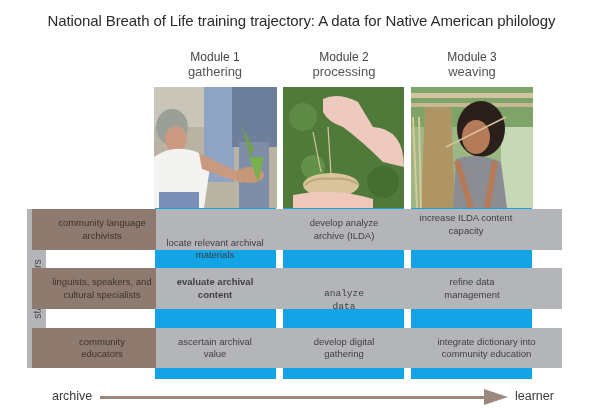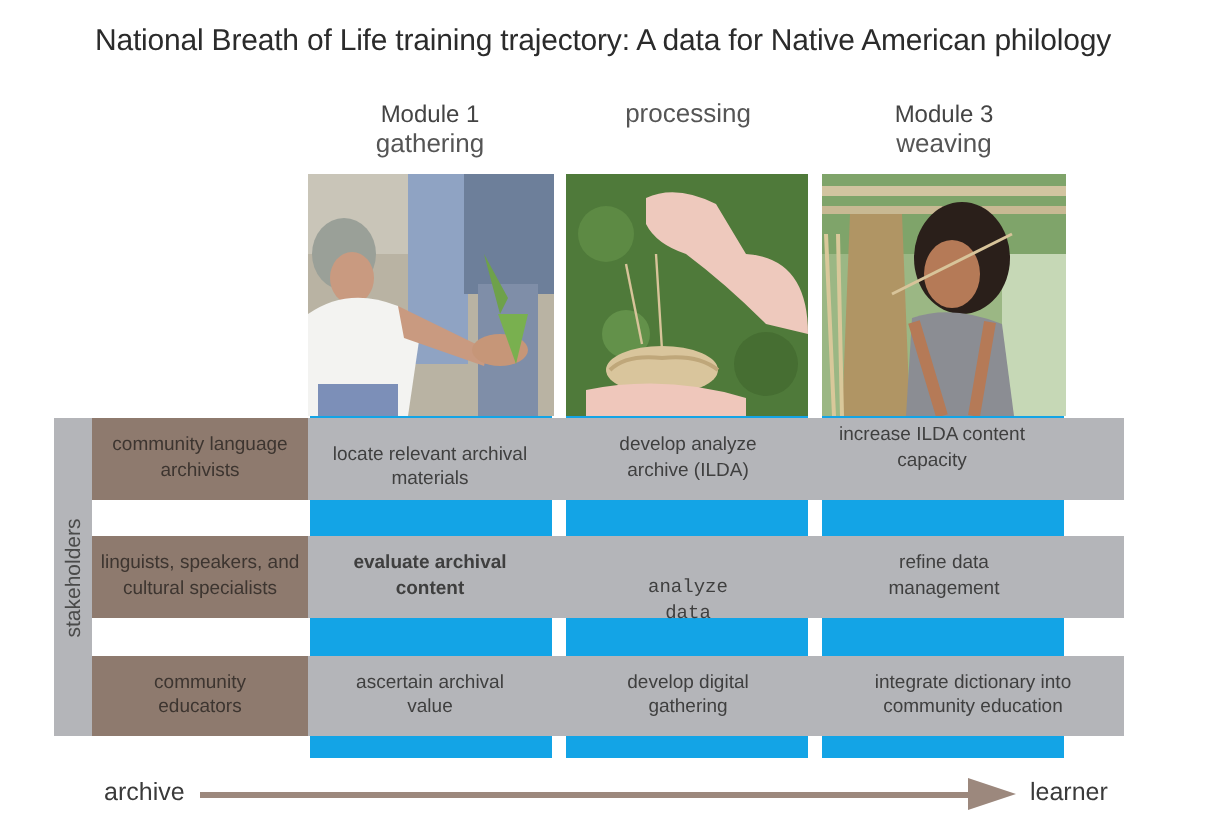--- a/index.html
+++ b/index.html
@@ -10,36 +10,37 @@
   .mod-head { top:50px; width:122px; text-align:center; color:#444; }
   .mod-head .m { font-size:12px; line-height:15px; }
   .mod-head .s { font-size:13px; line-height:14px; color:#555; }
   .photo { top:87px; height:121px; overflow:hidden; }
   .photo svg { display:block; width:100%; height:100%; }
   .stake-bar { left:27px; top:209px; width:19px; height:159px; background:#b4b5b9; }
   .stake-label { left:27px; top:209px; width:19px; height:159px; display:flex; align-items:center; justify-content:center; }
   .stake-label span { transform:rotate(-90deg); white-space:nowrap; font-size:10.5px; color:#4a4a4a; }
   .blue { background:#13a4e6; }
   .row-gray { left:154px; width:408px; background:#b4b5b9; }
-  .brown { left:46px; width:108px; background:#8e7a6e; display:flex; align-items:center; justify-content:center; text-align:center; font-size:9.5px; line-height:12.5px; color:#3d3530; }
+  .brown { left:32px; width:108px; background:#8e7a6e; display:flex; align-items:center; justify-content:center; text-align:center; font-size:9.5px; line-height:12.5px; color:#3d3530;padding-left:16px; }
   .cell { width:122px; display:flex; align-items:center; justify-content:center; text-align:center; font-size:9.5px; line-height:12.5px; color:#3f3f3f; }
   .arrow-line { left:100px; top:396px; width:390px; height:3px; background:#9c887d; }
   .arrow-head { left:484px; top:389px; width:0; height:0; border-top:8px solid transparent; border-bottom:8px solid transparent; border-left:24px solid #9c887d; }
   .axis-label { top:389px; font-size:12.5px; color:#3a3a3a; }
 </style>
 </head>
 <body>
 
 <div class="abs title">National Breath of Life training trajectory: A data for Native American philology</div>
 
 <div class="abs mod-head" style="left:154px;">
   <div class="m">Module 1</div>
   <div class="s">gathering</div>
 </div>
 <div class="abs mod-head" style="left:283px;">
+  <div class="m">Module 2</div>
   <div class="s">processing</div>
 </div>
 <div class="abs mod-head" style="left:411px;">
   <div class="m">Module 3</div>
   <div class="s">weaving</div>
 </div>
 
 <div class="abs blue" style="left:155px; top:208px; width:121px; height:171px;"></div>
 <div class="abs blue" style="left:283px; top:208px; width:121px; height:171px;"></div>
 <div class="abs blue" style="left:411px; top:208px; width:121px; height:171px;"></div>
@@ -94,21 +95,21 @@
 
 <div class="abs stake-bar"></div>
 <div class="abs stake-label">
   <span>stakeholders</span>
 </div>
 
 <div class="abs row-gray" style="top:209px; height:41px;"></div>
 <div class="abs brown" style="top:209px; height:41px;">
   <span style="width:96px;">community language archivists</span>
 </div>
-<div class="abs cell" style="left:154px; top:205px; height:58px;">
+<div class="abs cell" style="left:154px; top:220px; height:58px;">
     <span style="width:100px;">locate relevant archival materials</span>
   </div>
 <div class="abs cell" style="left:283px; top:209px; height:41px;">
     <span style="width:90px;">develop analyze archive (ILDA)</span>
   </div>
 <div class="abs cell" style="left:405px; top:209px; height:31px;">
     <span style="width:100px;">increase ILDA content capacity</span>
   </div>
 
 <div class="abs row-gray" style="top:268px; height:41px;"></div>

